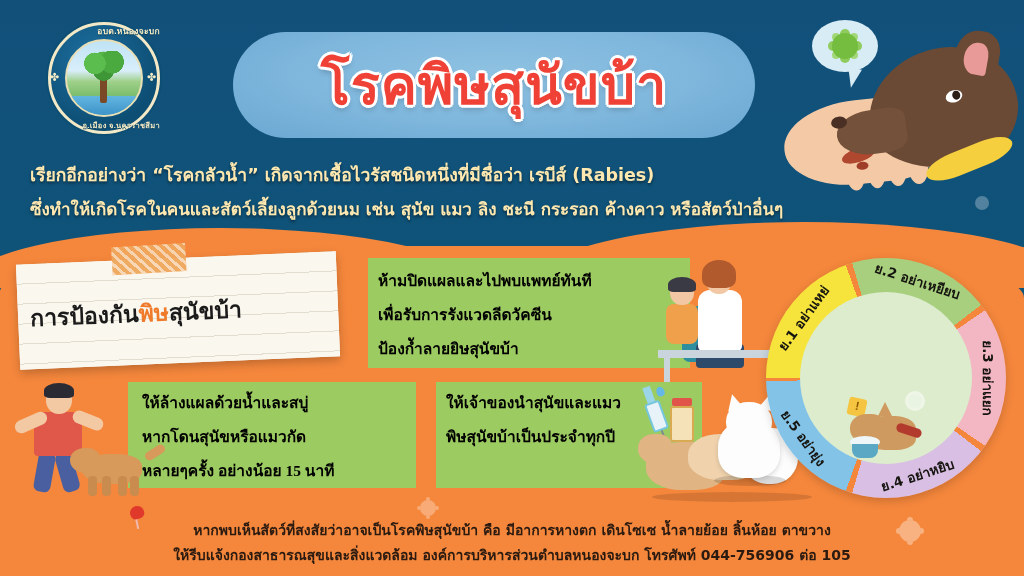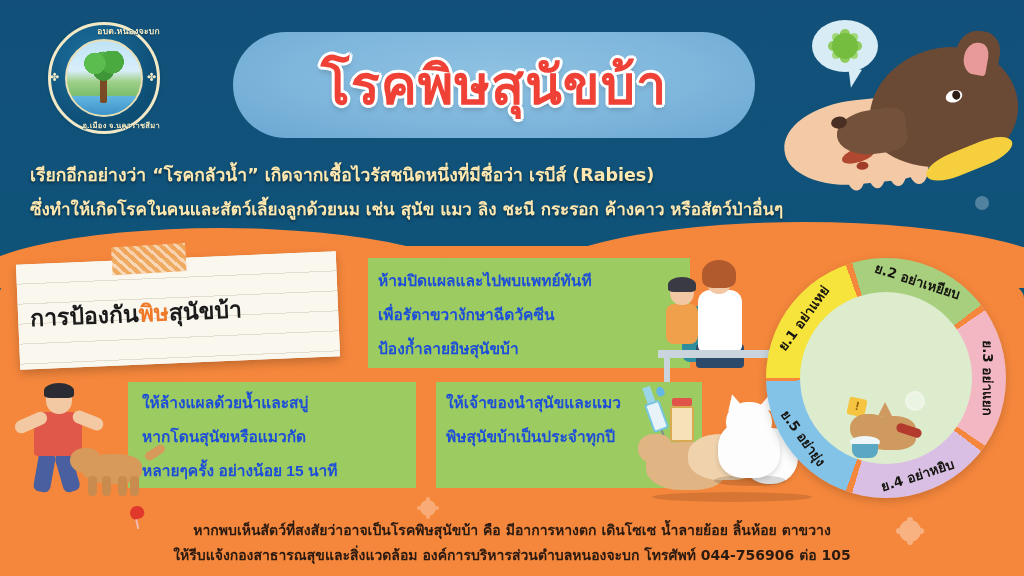--- a/index.html
+++ b/index.html
@@ -163,22 +163,22 @@
   }
   .note .note-title {
     position:absolute; left:12px; top:36px; width:300px;
     font-family:"DejaVu Sans","Liberation Sans",sans-serif;
     font-size:23px; font-weight:bold; color:#1b1b1b; white-space:nowrap;
   }
   .note .note-title .hl { color:#ef7a2a; }
 
   
   .gblock {
-    position:absolute; background:#9ccb61; color:#1d4ed8;
-    font-family:Liberation Sans, sans-serif; font-weight:bold;
+    position:absolute; background:#9ccb61; color:#000000;
+    font-family:Liberation Serif, serif; font-weight:bold;
   }
   .gblock .gl { white-space:nowrap; }
 
   #block-hospital { left:368px; top:258px; width:322px; height:110px; padding:6px 10px; }
   #block-hospital .gl { font-size:15.5px; line-height:34px; }
 
   #block-wash { left:128px; top:382px; width:288px; height:106px; padding:4px 14px; }
   #block-wash .gl { font-size:15.5px; line-height:34px; }
 
   #block-vaccine { left:436px; top:382px; width:266px; height:106px; padding:4px 10px; }
@@ -380,21 +380,21 @@
 
   <div class="note">
     <div class="tape"></div>
     <div class="note-title">
       <span>การป้องกัน</span><span class="hl">พิษ</span><span>สุนัขบ้า</span>
     </div>
   </div>
 
   <div class="gblock" id="block-hospital">
     <div class="gl">ห้ามปิดแผลและไปพบแพทย์ทันที</div>
-    <div class="gl">เพื่อรัตาขวางักษาฉีดวัคซีน</div>
+    <div class="gl">เพื่อรับการรังแวดลีดวัคซีน</div>
     <div class="gl">ป้องกัำลายยิษสุนัขบ้า</div>
   </div>
 
   <div class="doctor">
     <div class="chair"></div>
     <div class="child">
       <div class="b"></div>
       <div class="h"></div>
       <div class="hh"></div>
     </div>

